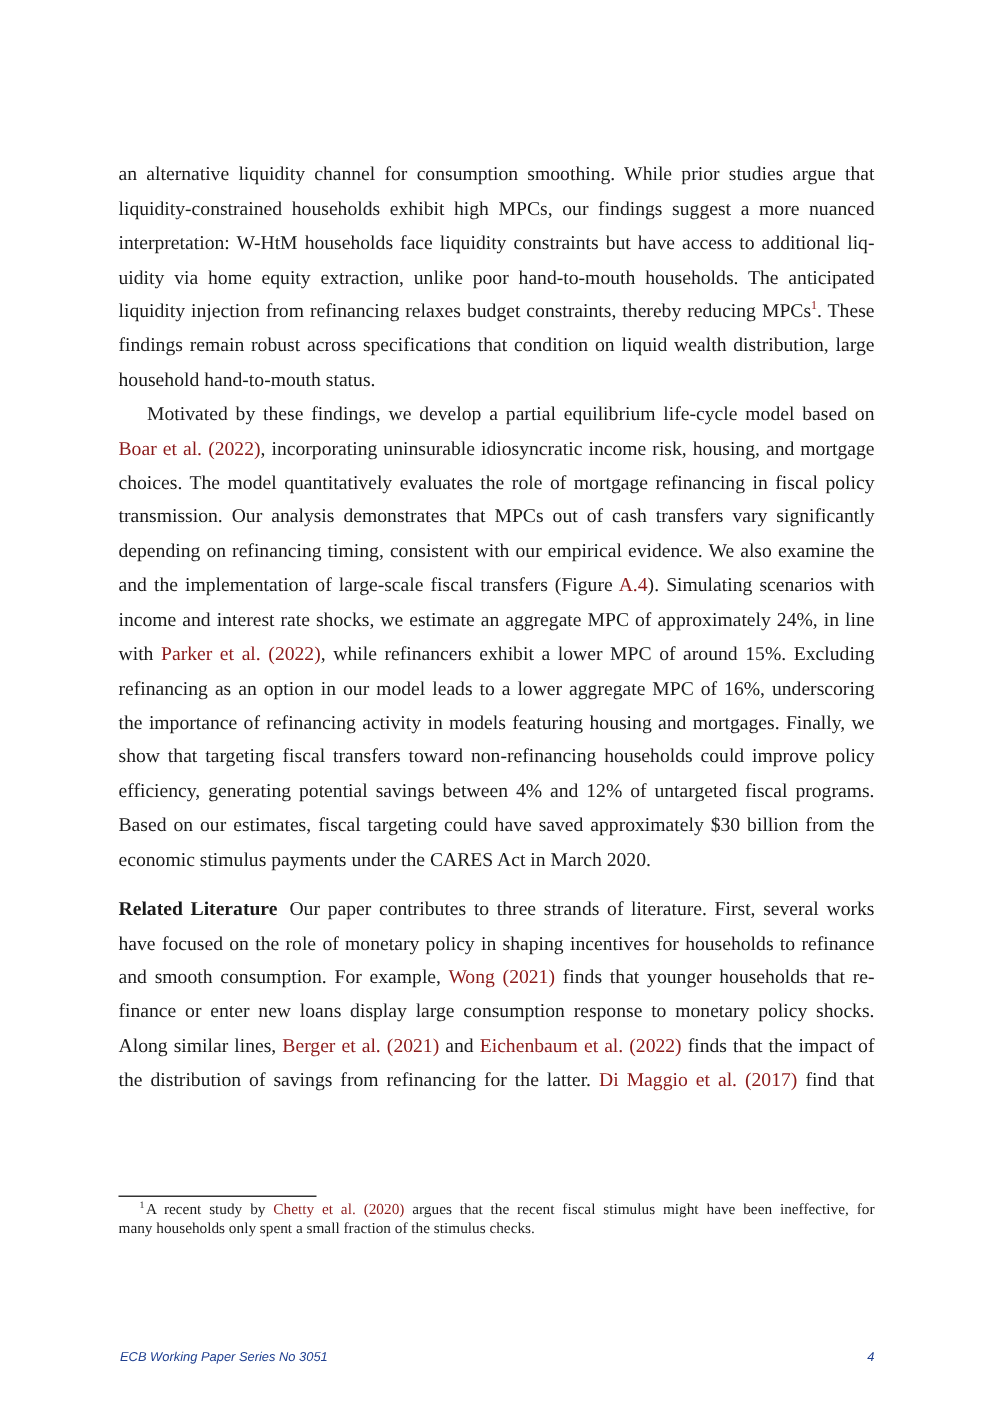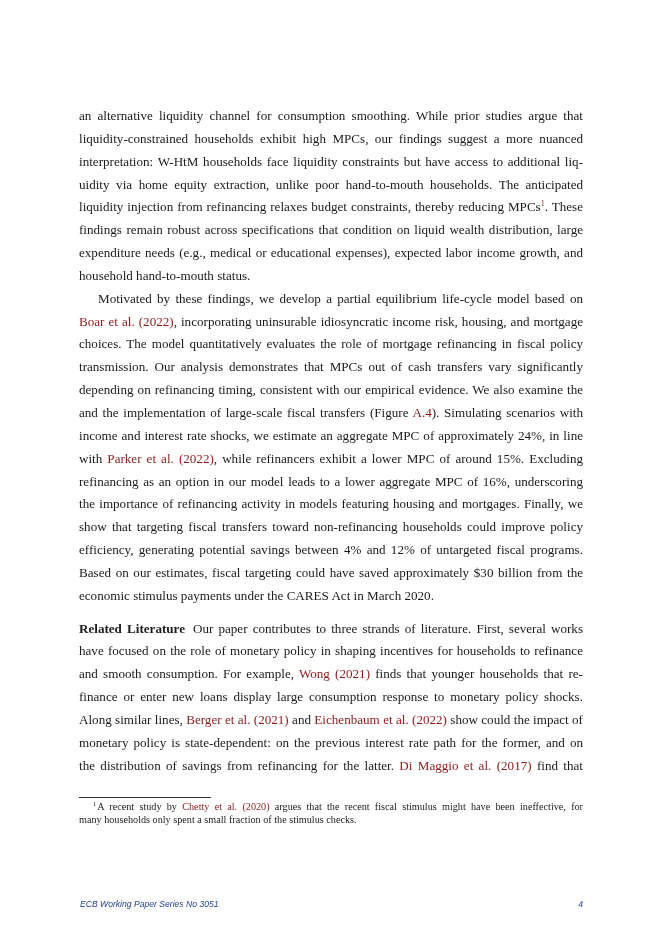--- a/index.html
+++ b/index.html
@@ -47,21 +47,20 @@
 
 <div class="page-body">
 
   <p class="para">
     <span class="line">an alternative liquidity channel for consumption smoothing.  While prior studies argue that</span>
     <span class="line">liquidity-constrained households exhibit high MPCs, our findings suggest a more nuanced</span>
     <span class="line">interpretation: W-HtM households face liquidity constraints but have access to additional liq-</span>
     <span class="line">uidity via home equity extraction, unlike poor hand-to-mouth households.  The anticipated</span>
     <span class="line"><span>liquidity injection from refinancing relaxes budget constraints, thereby reducing MPCs</span><sup class="fnmark">1</sup><span>. These</span></span>
     <span class="line">findings remain robust across specifications that condition on liquid wealth distribution, large</span>
-    <span class="line">expenditure needs (e.g., medical or educational expenses), expected labor income growth, and</span>
     <span class="line last">household hand-to-mouth status.</span>
   </p>
 
   <p class="para">
     <span class="line" style="padding-left:19px">Motivated by these findings, we develop a partial equilibrium life-cycle model based on</span>
     <span class="line"><span class="cite">Boar et al.</span> <span class="cite">(2022)</span><span>, incorporating uninsurable idiosyncratic income risk, housing, and mortgage</span></span>
     <span class="line">choices.  The model quantitatively evaluates the role of mortgage refinancing in fiscal policy</span>
     <span class="line">transmission.  Our analysis demonstrates that MPCs out of cash transfers vary significantly</span>
     <span class="line">depending on refinancing timing, consistent with our empirical evidence. We also examine the</span>
     <span class="line"><span>and the implementation of large-scale fiscal transfers (Figure </span><span class="cite">A.4</span><span>).  Simulating scenarios with</span></span>
@@ -75,22 +74,21 @@
     <span class="line last">economic stimulus payments under the CARES Act in March 2020.</span>
   </p>
 
   <div class="section-gap"></div>
 
   <p class="para">
     <span class="line"><span class="run-in">Related Literature</span><span>Our paper contributes to three strands of literature.  First, several works</span></span>
     <span class="line">have focused on the role of monetary policy in shaping incentives for households to refinance</span>
     <span class="line"><span>and smooth consumption.  For example, </span><span class="cite">Wong (2021)</span><span> finds that younger households that re-</span></span>
     <span class="line">finance or enter new loans display large consumption response to monetary policy shocks.</span>
-    <span class="line"><span>Along similar lines, </span><span class="cite">Berger et al. (2021)</span><span> and </span><span class="cite">Eichenbaum et al. (2022)</span><span> show could the impact of</span></span>
-    <span class="line">monetary policy is state-dependent: on the previous interest rate path for the former, and on</span>
+    <span class="line"><span>Along similar lines, </span><span class="cite">Berger et al. (2021)</span><span> and </span><span class="cite">Eichenbaum et al. (2022)</span><span> finds that the impact of</span></span>
     <span class="line"><span>the distribution of savings from refinancing for the latter.  </span><span class="cite">Di Maggio et al. (2017)</span><span> find that</span></span>
   </p>
 </div>
 
 <div class="footnote-rule"></div>
 
 <div class="footnote">
   <span class="fnline first"><sup>1</sup><span>A recent study by </span><span class="cite">Chetty et al.</span> <span class="cite">(2020)</span><span> argues that the recent fiscal stimulus might have been ineffective, for</span></span>
   <span class="fnline last">many households only spent a small fraction of the stimulus checks.</span>
 </div>

